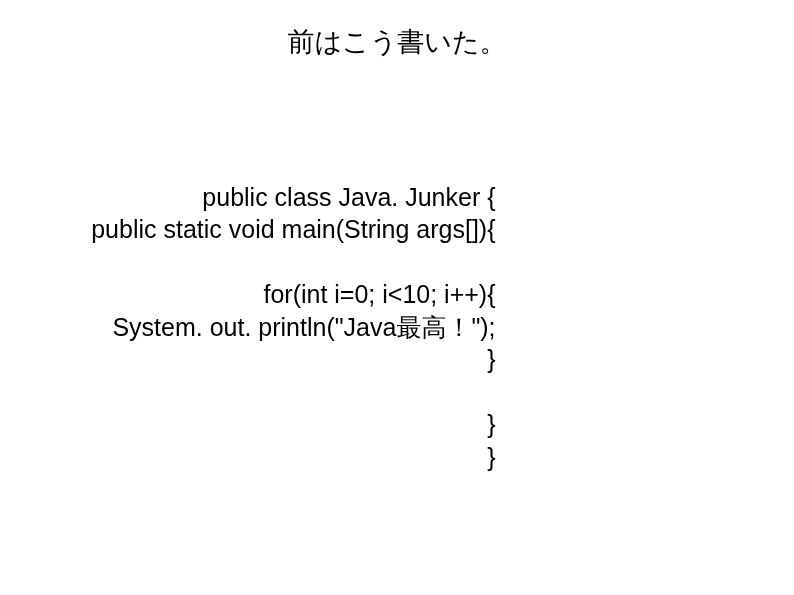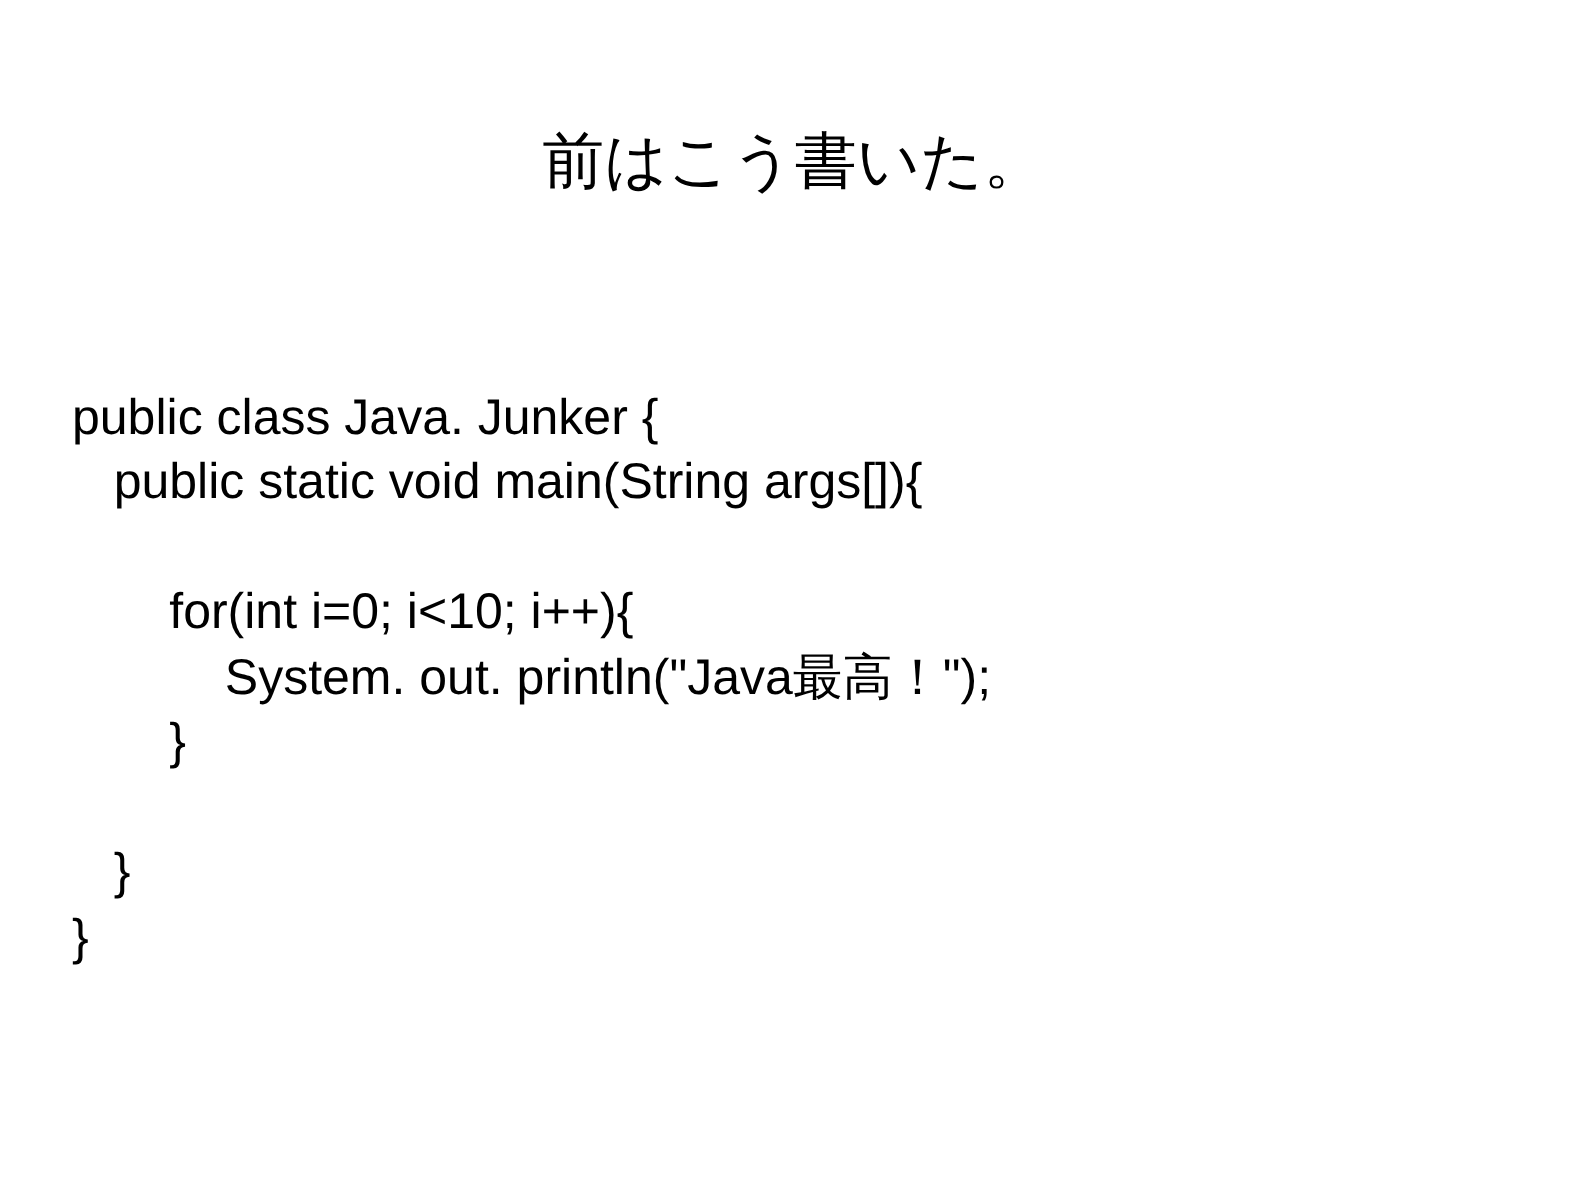--- a/index.html
+++ b/index.html
@@ -13,33 +13,33 @@
     overflow: hidden;
   }
   .slide {
     width: 100%;
     height: 100%;
     position: relative;
     box-sizing: border-box;
   }
   .title {
     text-align: center;
-    font-size: 31px;
-    padding-top: 48px;
+    font-size: 27px;
+    padding-top: 24px;
     font-weight: normal;
-    margin-top: 12px;
   }
   .code-block {
     position: absolute;
     top: 148px;
     left: 36px;
     font-size: 25px;
     line-height: 1.3;
     font-family: Arial, "Helvetica Neue", Helvetica, sans-serif;
     white-space: pre;
+    text-align: right;
   }
 </style>
 </head>
 <body>
 
 <div class="slide">
   <div class="title">前はこう書いた。</div>
   <div class="code-block">
 <span>public class Java. Junker {</span>
 <span>   public static void main(String args[]){</span>

